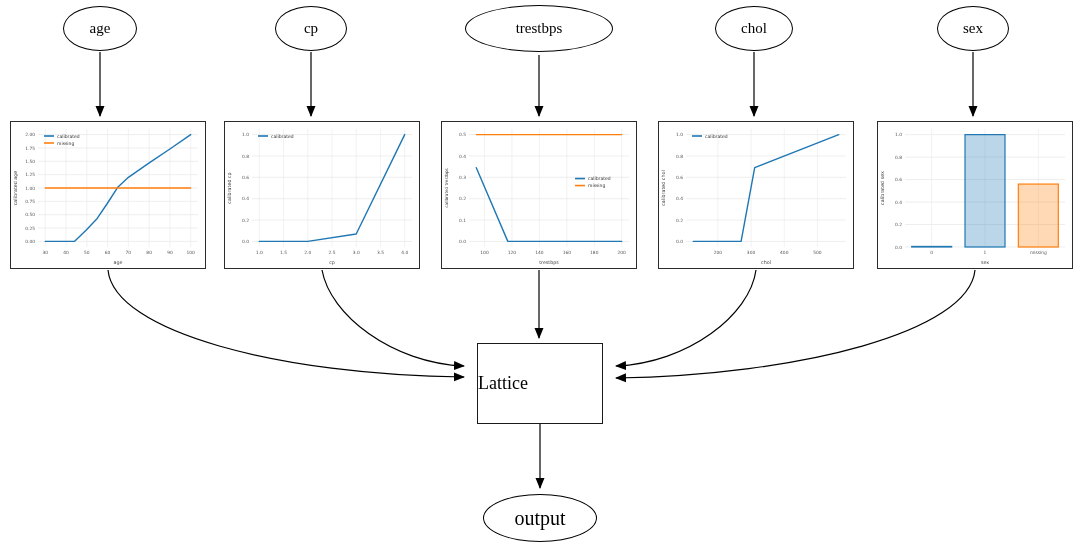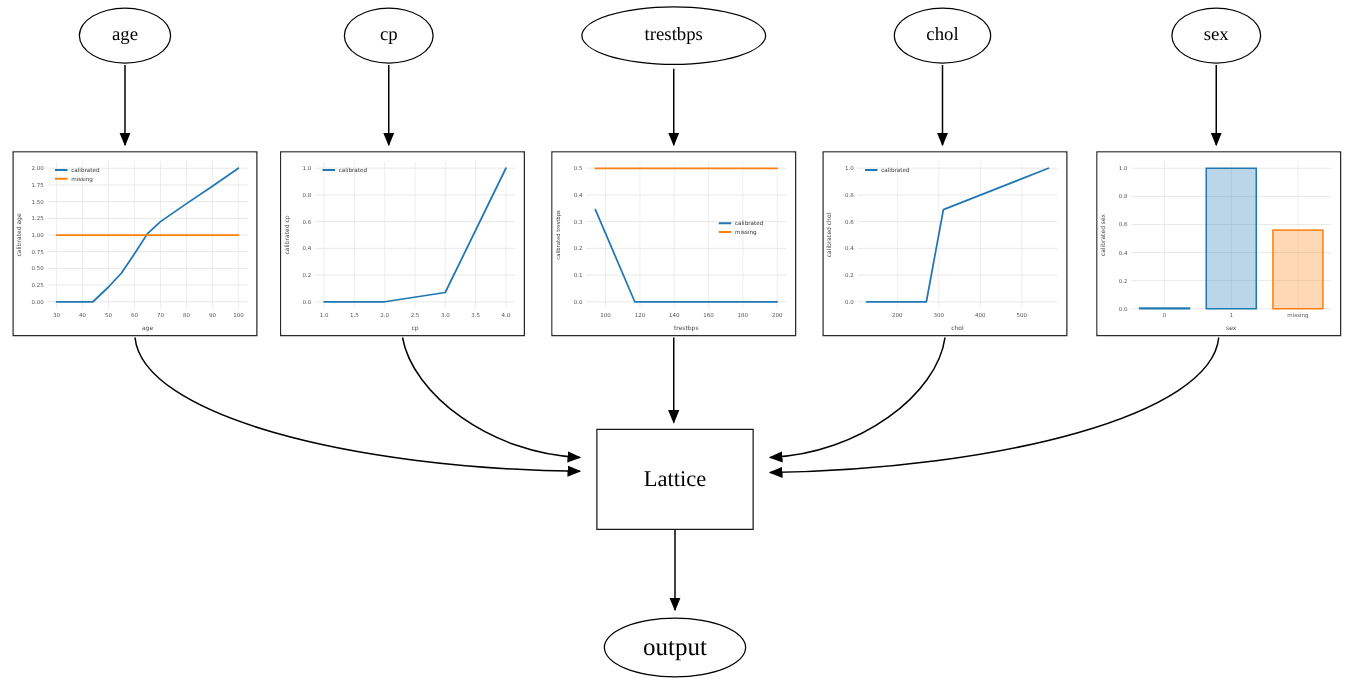--- a/index.html
+++ b/index.html
@@ -3,21 +3,21 @@
 <meta charset="utf-8">
 <style>
   html,body{margin:0;padding:0;background:#ffffff;}
   .canvas{position:relative;width:1080px;height:548px;background:#ffffff;overflow:hidden;
           font-family:"Liberation Serif","DejaVu Serif",serif;}
   .edges{position:absolute;left:0;top:0;}
   .node-ellipse{position:absolute;box-sizing:border-box;border:1px solid #000;border-radius:50%;
           background:#fff;display:flex;align-items:center;justify-content:center;
           font-size:15px;color:#000;}
   .lattice-box{position:absolute;box-sizing:border-box;border:1.5px solid #1a1a1a;background:#fff;
-          display:flex;align-items:center;justify-content:center;font-size:18px;color:#000;}
+          display:flex;align-items:center;justify-content:flex-start;font-size:18px;color:#000;}
   .output-ellipse{font-size:20px;}
   .chart{position:absolute;box-sizing:border-box;border:1.5px solid #2b2b2b;background:#fff;
           width:196px;height:148px;}
   .chart svg{display:block;}
   .chart text{font-family:"DejaVu Sans","Liberation Sans",sans-serif;}
 </style>
 </head>
 <body>
 
 <div class="canvas">

